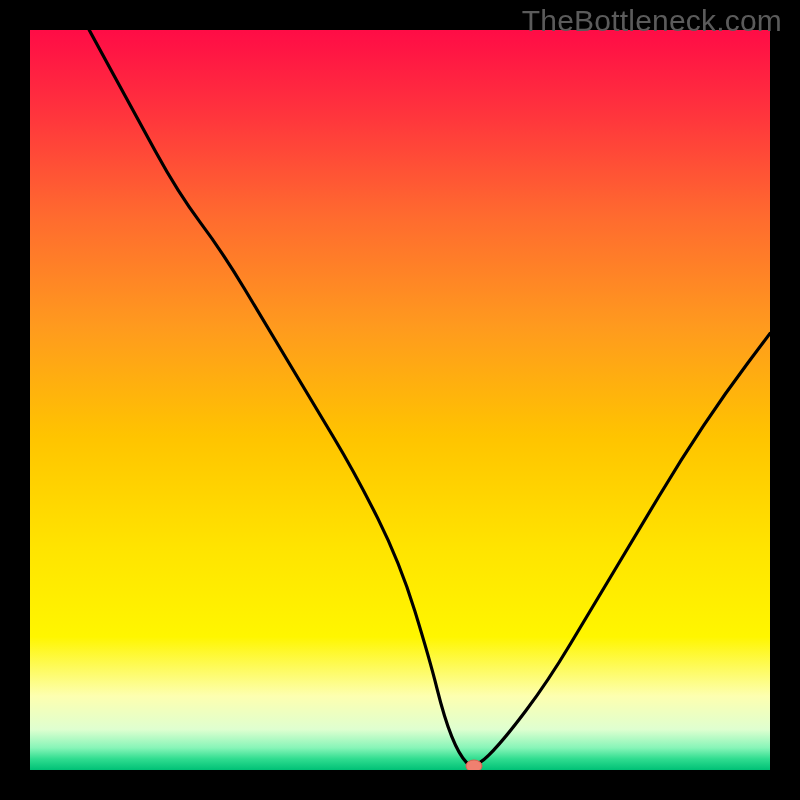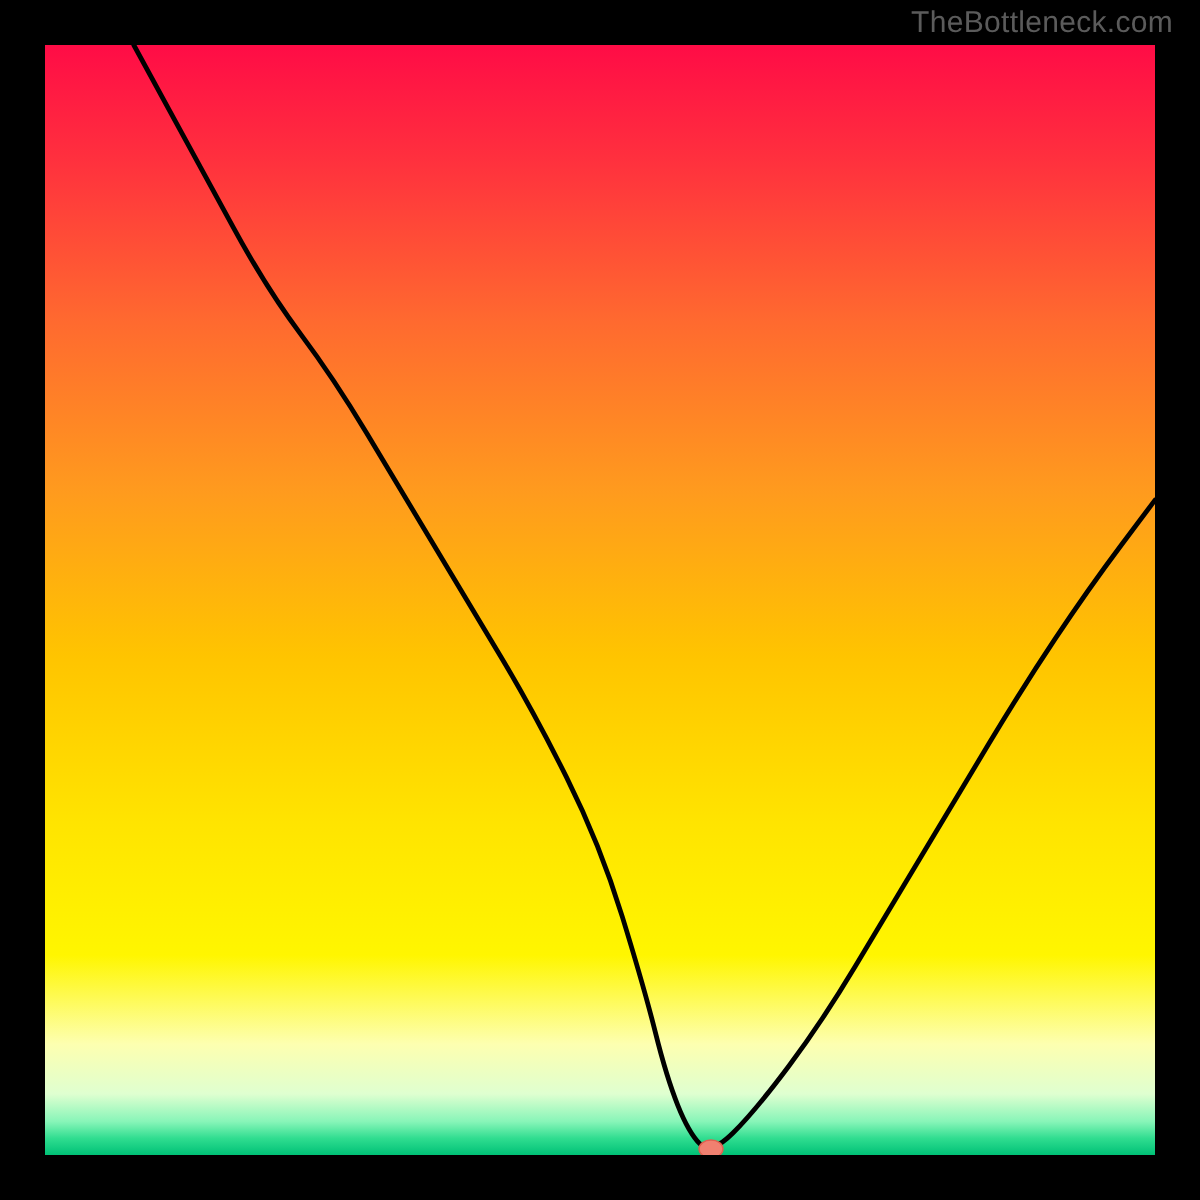--- a/index.html
+++ b/index.html
@@ -15,21 +15,21 @@
     position: relative;
     width: 800px;
     height: 800px;
     background: #000;
   }
   .watermark {
     position: absolute;
     top: 4px;
     right: 18px;
     color: #5b5b5b;
-    font-size: 20px;
+    font-size: 30px;
     font-weight: 500;
     letter-spacing: 0.2px;
     z-index: 10;
   }
   .plot-area {
     position: absolute;
     left: 30px;
     top: 30px;
     width: 740px;
     height: 740px;

